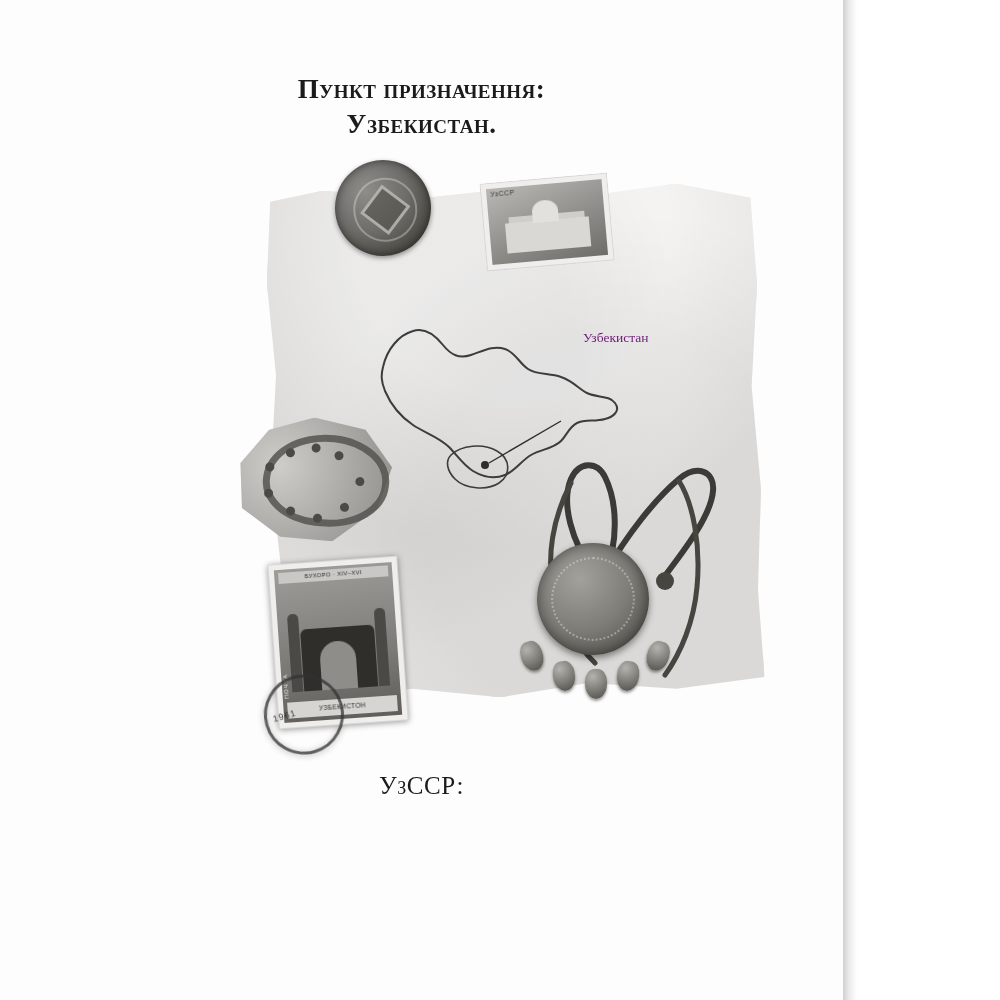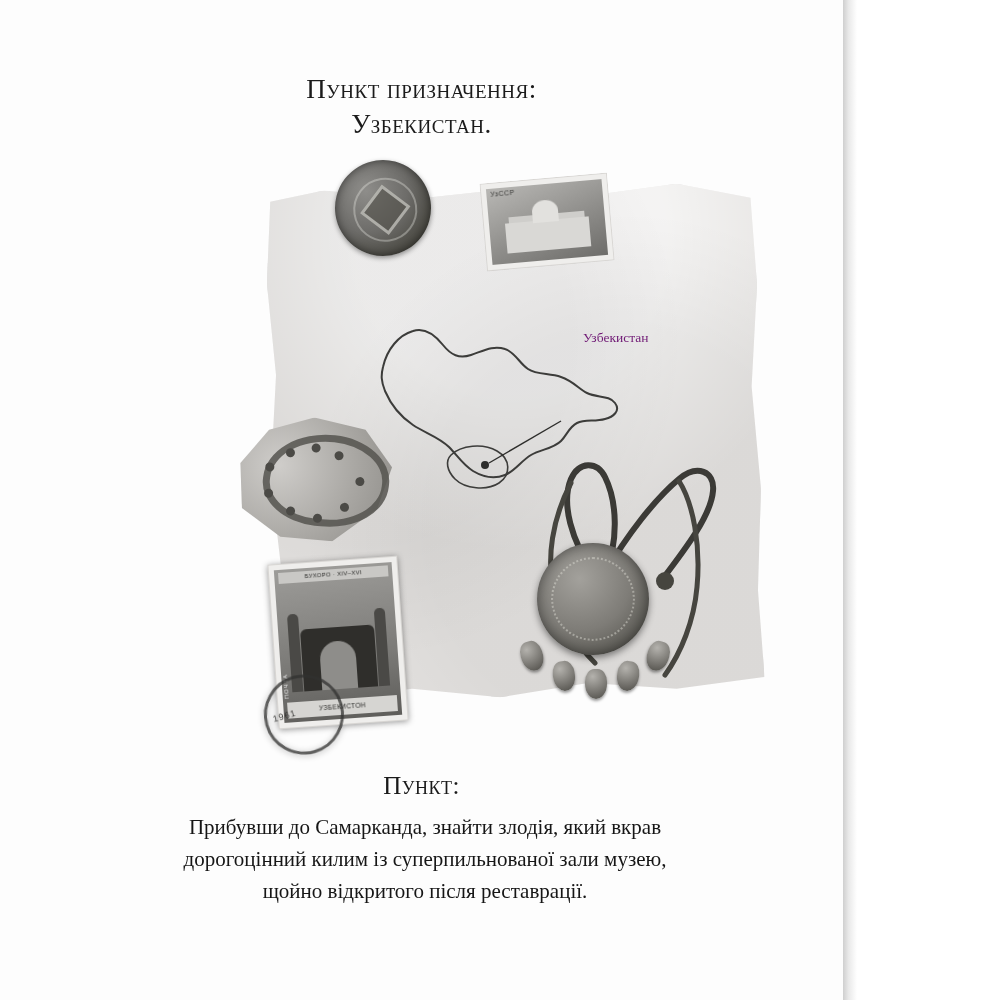--- a/index.html
+++ b/index.html
@@ -46,20 +46,21 @@
     position: absolute;
     left: 0;
     top: 72px;
     width: 843px;
     text-align: center;
     font-size: 27px;
     letter-spacing: 0.5px;
     line-height: 1.28;
     color: #1b1b1b;
     font-variant: small-caps;
+    font-weight: bold;
   }
   .title .line2 { display: block; }
 
   
   .collage {
     position: absolute;
     left: 225px;
     top: 160px;
     width: 560px;
     height: 610px;
@@ -433,18 +434,17 @@
       </svg>
       <div class="amulet"></div>
       <div class="bell" style="left:46px; top:186px; transform:rotate(-18deg);"></div>
       <div class="bell" style="left:78px; top:206px; transform:rotate(-8deg);"></div>
       <div class="bell" style="left:110px; top:214px;"></div>
       <div class="bell" style="left:142px; top:206px; transform:rotate(8deg);"></div>
       <div class="bell" style="left:172px; top:186px; transform:rotate(18deg);"></div>
     </div>
   </div>
 
-  <div class="goal-title">Пункт:</div>
-  <div class="goal-text">Прибувши до Самарканда, знайти злодія, який вкрав дорогоцінний килим із суперпильнованої зали музею, щойно відкритого після реставрації.</div>
+  <div class="goal-title">УзССР:</div>
 </div>
 
 <div class="page-edge"></div>
 <div class="outside"></div>
 
 </body></html>

